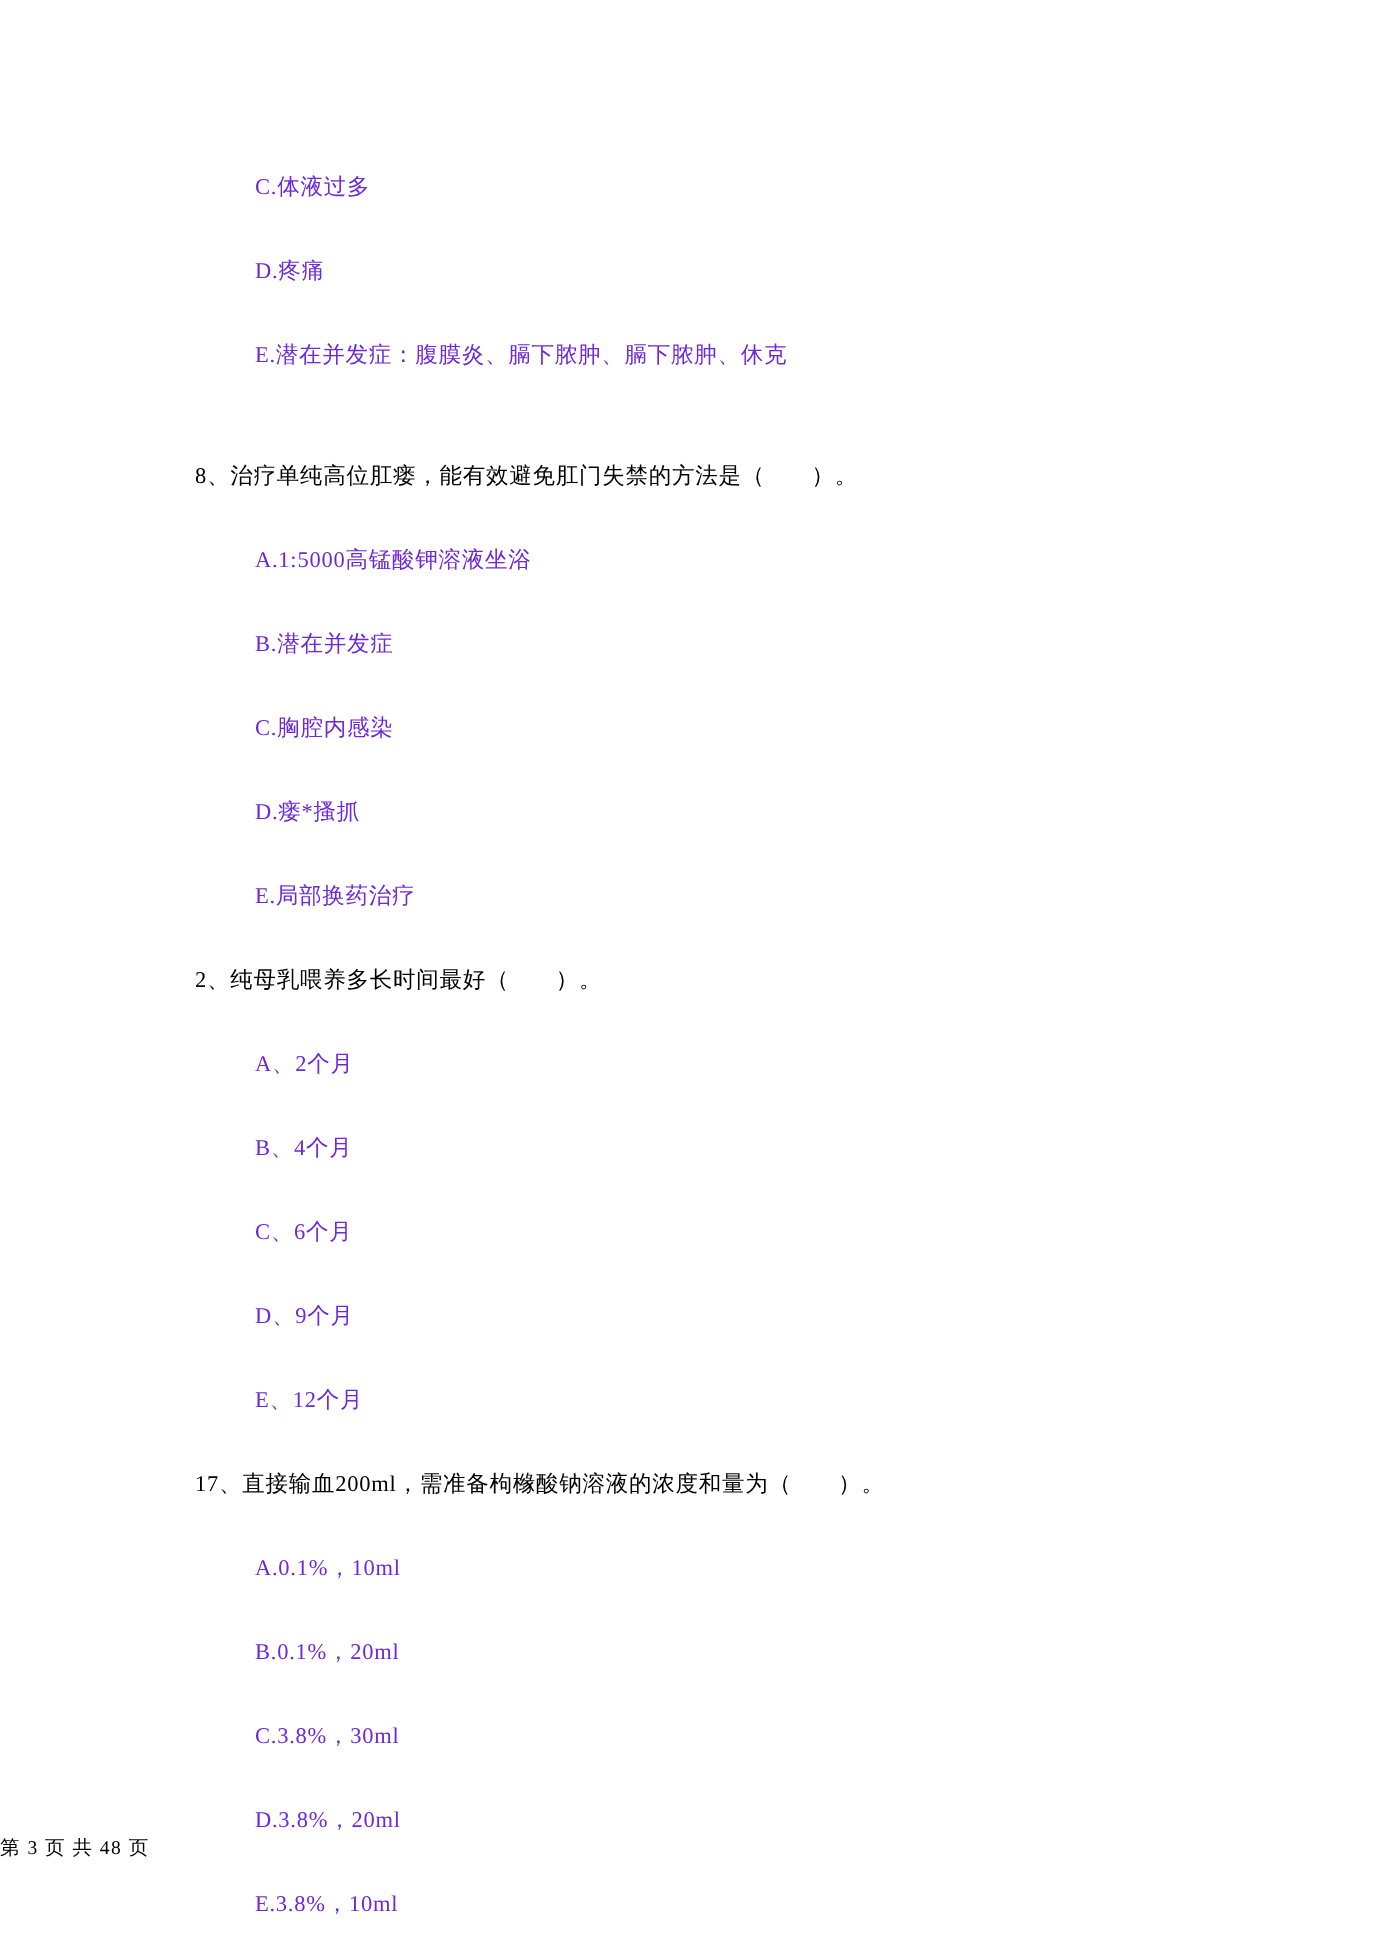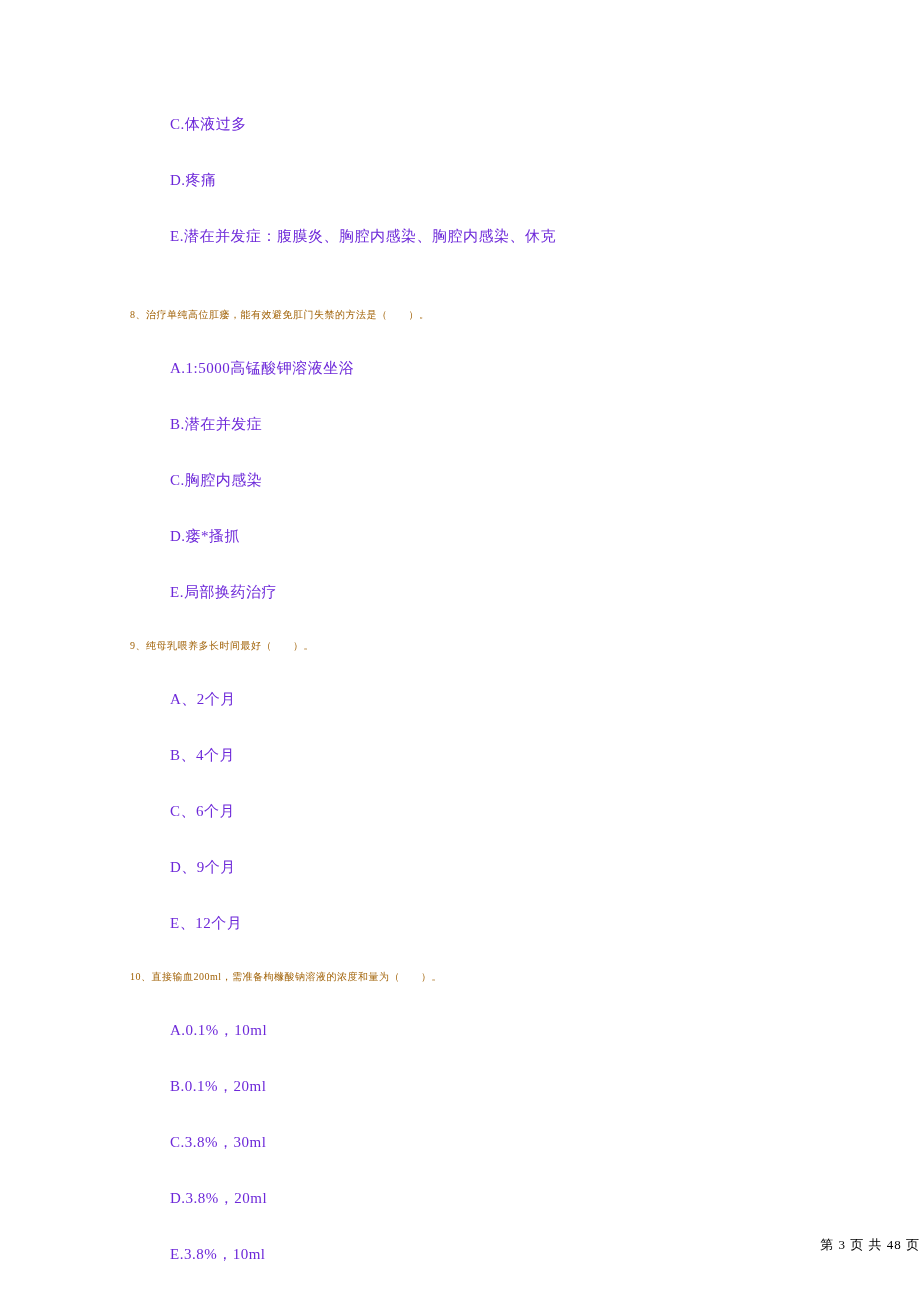--- a/index.html
+++ b/index.html
@@ -16,62 +16,62 @@
       padding: 115px 130px 0 130px;
     }
     .option {
       font-size: 15px;
       color: #6d28d9;
       padding-left: 40px;
       margin-bottom: 37px;
       letter-spacing: 0.5px;
     }
     .question {
-      font-size: 10px;
-      color: #a16207;
+      font-size: 15px;
+      color: #000000;
       margin-bottom: 37px;
       letter-spacing: 0.5px;
     }
     .q-spacer {
       height: 25px;
     }
     .footer {
       position: absolute;
-      bottom: 48px;
+      bottom: 61px;
       left: 0;
       right: 0;
-      text-align: right;
+      text-align: left;
       font-size: 13px;
       color: #000;
       letter-spacing: 1px;
     }
   </style>
 </head>
 <body>
 
 <div class="option">C.体液过多</div>
 <div class="option">D.疼痛</div>
-<div class="option">E.潜在并发症：腹膜炎、胸腔内感染、胸腔内感染、休克</div>
+<div class="option">E.潜在并发症：腹膜炎、膈下脓肿、膈下脓肿、休克</div>
 
 <div class="q-spacer"></div>
 
 <div class="question">8、治疗单纯高位肛瘘，能有效避免肛门失禁的方法是（　　）。</div>
 <div class="option">A.1:5000高锰酸钾溶液坐浴</div>
 <div class="option">B.潜在并发症</div>
 <div class="option">C.胸腔内感染</div>
 <div class="option">D.瘘*搔抓</div>
 <div class="option">E.局部换药治疗</div>
 
-<div class="question">9、纯母乳喂养多长时间最好（　　）。</div>
+<div class="question">2、纯母乳喂养多长时间最好（　　）。</div>
 <div class="option">A、2个月</div>
 <div class="option">B、4个月</div>
 <div class="option">C、6个月</div>
 <div class="option">D、9个月</div>
 <div class="option">E、12个月</div>
 
-<div class="question">10、直接输血200ml，需准备枸橼酸钠溶液的浓度和量为（　　）。</div>
+<div class="question">17、直接输血200ml，需准备枸橼酸钠溶液的浓度和量为（　　）。</div>
 <div class="option">A.0.1%，10ml</div>
 <div class="option">B.0.1%，20ml</div>
 <div class="option">C.3.8%，30ml</div>
 <div class="option">D.3.8%，20ml</div>
 <div class="option">E.3.8%，10ml</div>
 
 <div class="footer">第 3 页 共 48 页</div>
 
 </body></html>

